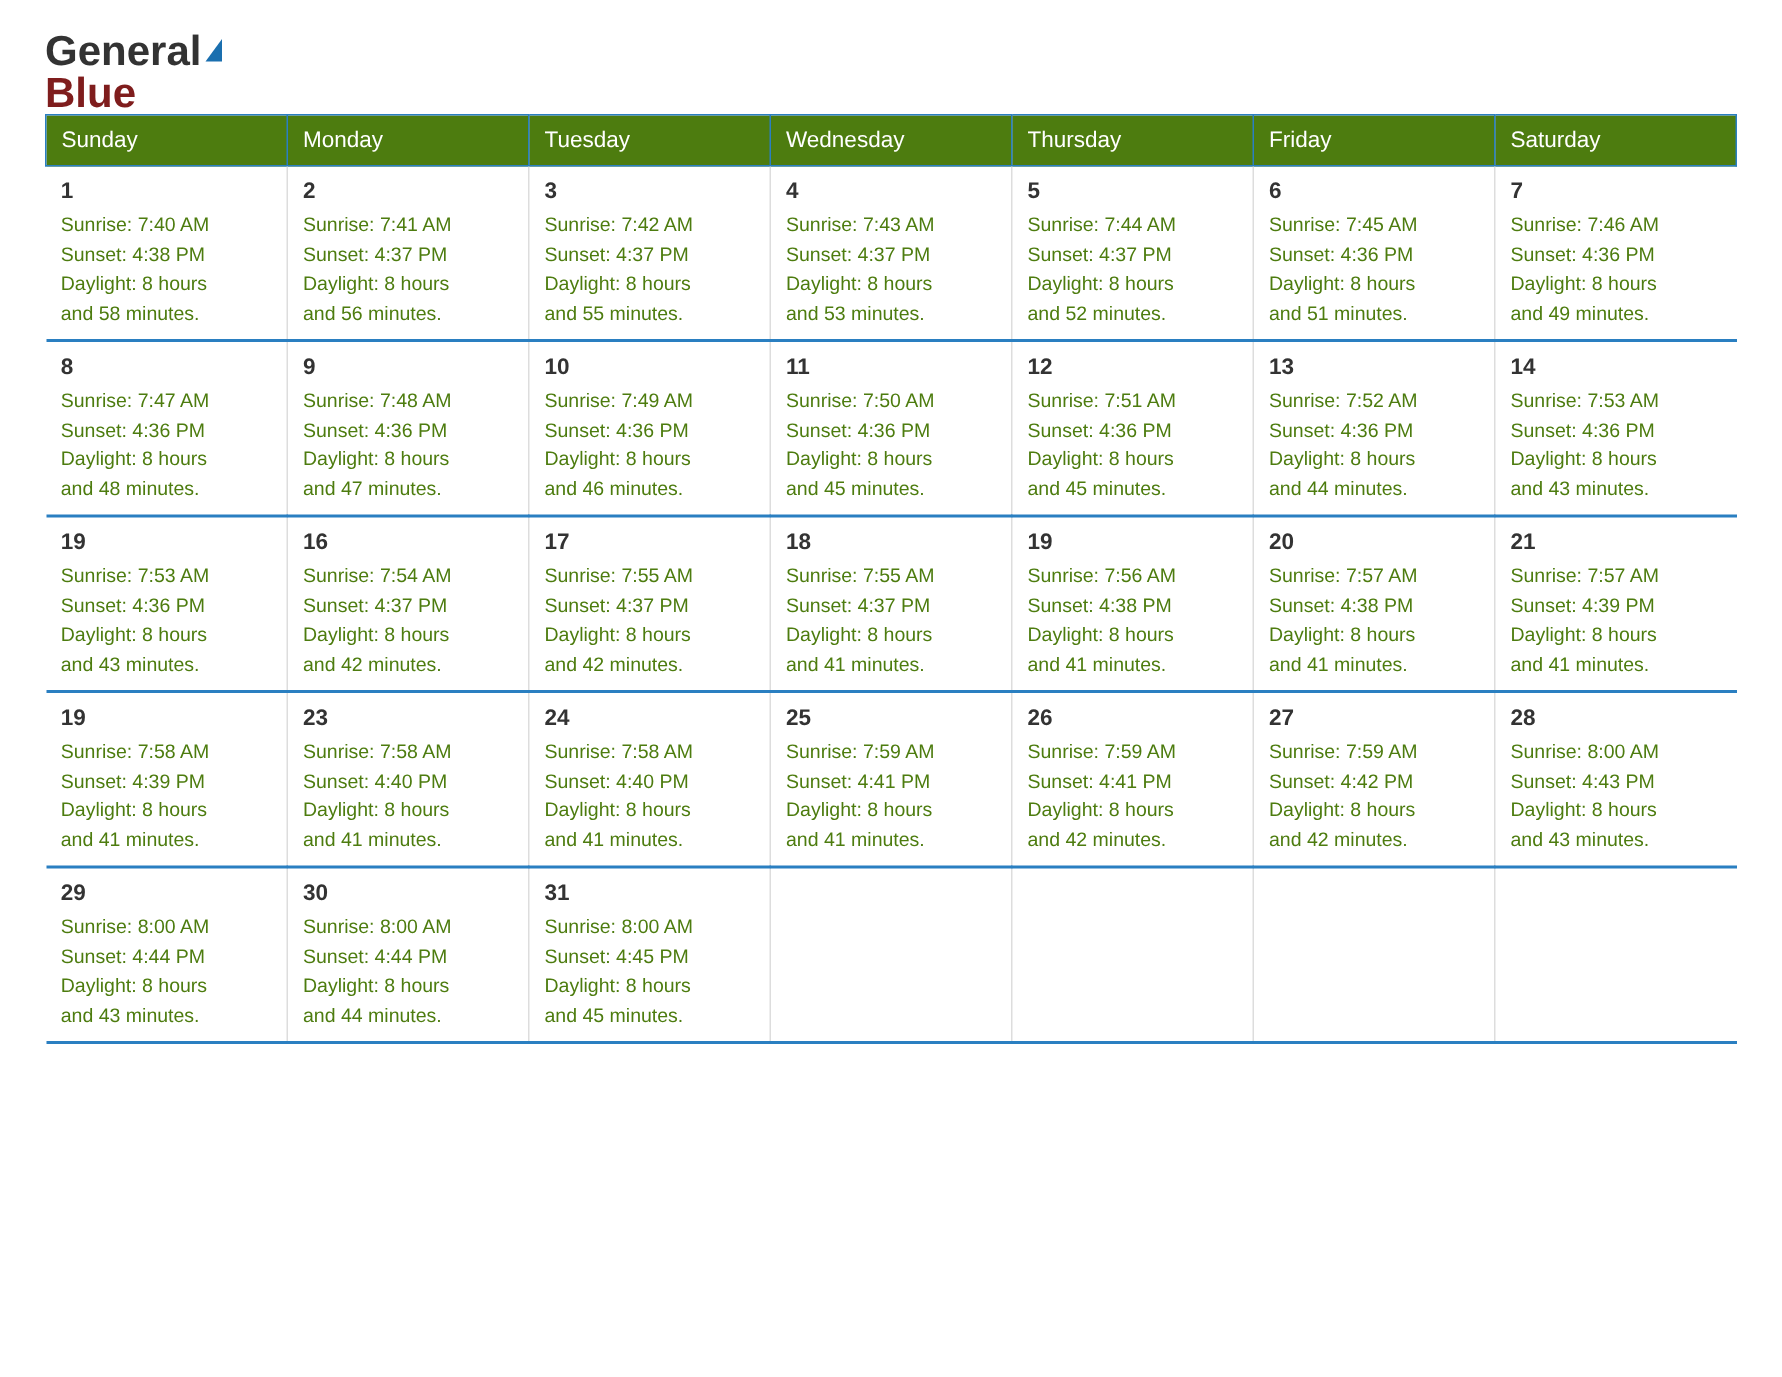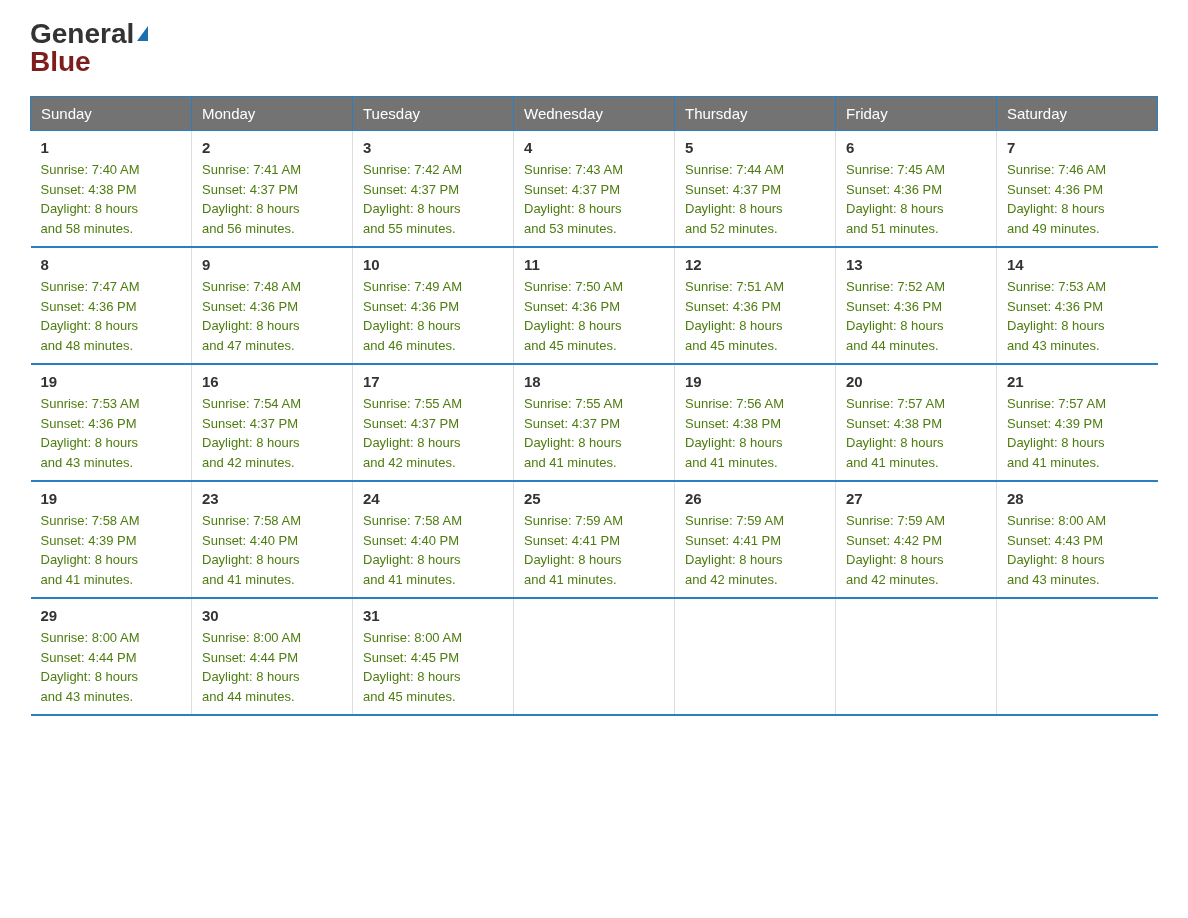--- a/index.html
+++ b/index.html
@@ -7,21 +7,20 @@
       font-family: Arial, sans-serif;
       background: #fff;
       padding: 20px 30px;
       width: 1188px;
       min-height: 918px;
     }
     .header {
       display: flex;
       justify-content: space-between;
       align-items: flex-start;
-      margin-bottom: 20px;
     }
     .logo {
       display: flex;
       flex-direction: column;
       align-items: flex-start;
     }
     .logo-general {
       font-size: 28px;
       font-weight: bold;
       color: #333;
@@ -46,21 +45,21 @@
       font-size: 22px;
       color: #555;
       margin-top: 4px;
     }
     table {
       width: 100%;
       border-collapse: collapse;
       table-layout: fixed;
     }
     thead tr {
-      background-color: #737373;
+      background-color: #4d7c0f;
     }
     thead th {
       color: #fff;
       font-size: 15px;
       font-weight: normal;
       padding: 8px 10px;
       text-align: left;
       border: 1px solid #2a7fc1;
     }
     tbody tr {

